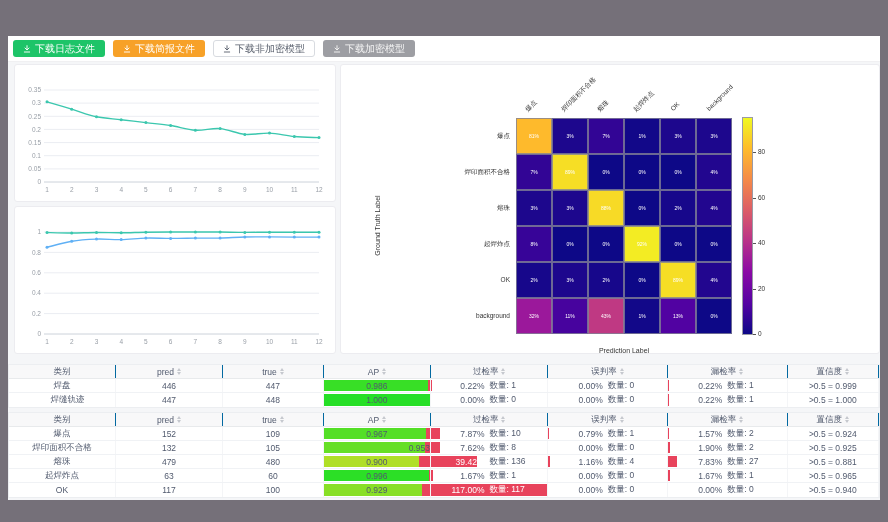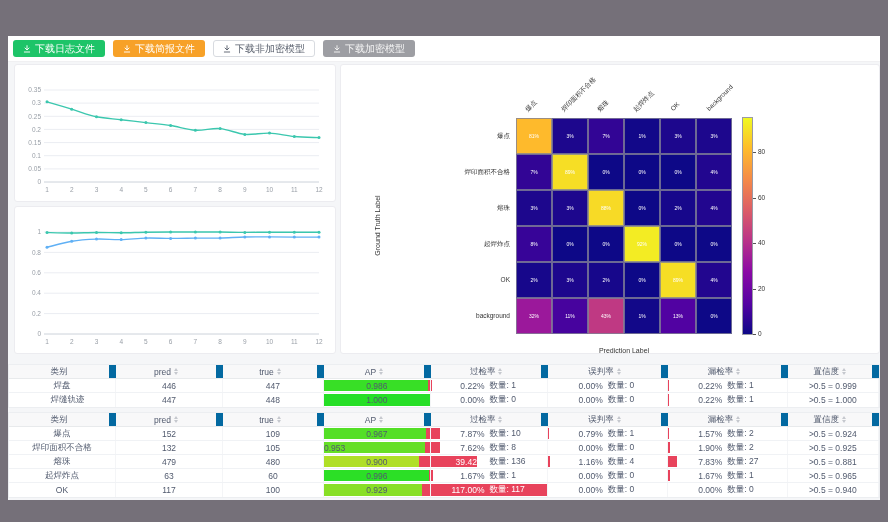--- a/index.html
+++ b/index.html
@@ -33,21 +33,21 @@
 .cm-ylabel{position:absolute;text-align:center;font-size:7px;color:#333;transform:rotate(-90deg)}
 .cbar{position:absolute;width:9px;outline:1px solid #9a9aa5}
 .cbar-tick{position:absolute;font-size:6.5px;color:#333}
 .cbar-line{position:absolute;width:3px;height:1px;background:#555}
 
 .table{position:absolute;left:0;width:872px;background:#fff;border:1px solid #eceef1}
 .t-head{display:flex;background:#f8f8f9;height:14px;border-bottom:1px solid #e8eaec}
 .t-row{display:flex;height:14px;border-bottom:1px solid #f0f2f5;background:#fff}
 .t-row:last-child{border-bottom:none}
 .t-cell{position:relative;display:flex;align-items:center;justify-content:center;font-size:8.5px;color:#515a6e;overflow:hidden;border-right:1px solid #f4f5f7}
-.t-head .t-cell{color:#515a6e;border-right:7px solid #0369a1}
+.t-head .t-cell{color:#515a6e;border-right:1px solid #0369a1}
 .caret{display:inline-flex;flex-direction:column;gap:1px;margin-left:3px}
 .caret i{width:0;height:0;border-left:2.5px solid transparent;border-right:2.5px solid transparent}
 .caret .up{border-bottom:3px solid #c5c8ce}
 .caret .down{border-top:3px solid #c5c8ce}
 .bar{position:absolute;top:1px;bottom:1px;left:0}
 .txt-over{position:relative;display:flex;width:100%;align-items:center}
 .pct{flex:0 0 46%;text-align:right}
 .cnt{flex:1;text-align:left;margin-left:5px}
 </style>
 </head>
@@ -558,21 +558,21 @@
           </div>
           <div class="t-cell" style="flex: 0 0 12.3%;">
             <span>132</span>
           </div>
           <div class="t-cell" style="flex: 0 0 11.6%;">
             <span>105</span>
           </div>
           <div class="t-cell" style="flex: 0 0 12.3%;">
             <div class="bar" style="width: 100%; background: rgb(232, 67, 92); opacity: 1;"></div>
             <div class="bar" style="width: 95.3%; background: rgb(102, 223, 38);"></div>
-            <div class="txt-over" style="justify-content: flex-start;">
+            <div class="txt-over" style="justify-content: flex-end;">
               <span>0.953</span>
             </div>
           </div>
           <div class="t-cell" style="flex: 0 0 13.5%;">
             <div class="bar" style="width: max(7.62%, 1px); background: rgb(232, 67, 92);"></div>
             <div class="txt-over">
               <span class="pct">7.62%</span>
               <span class="cnt">数量: 8</span>
             </div>
           </div>

